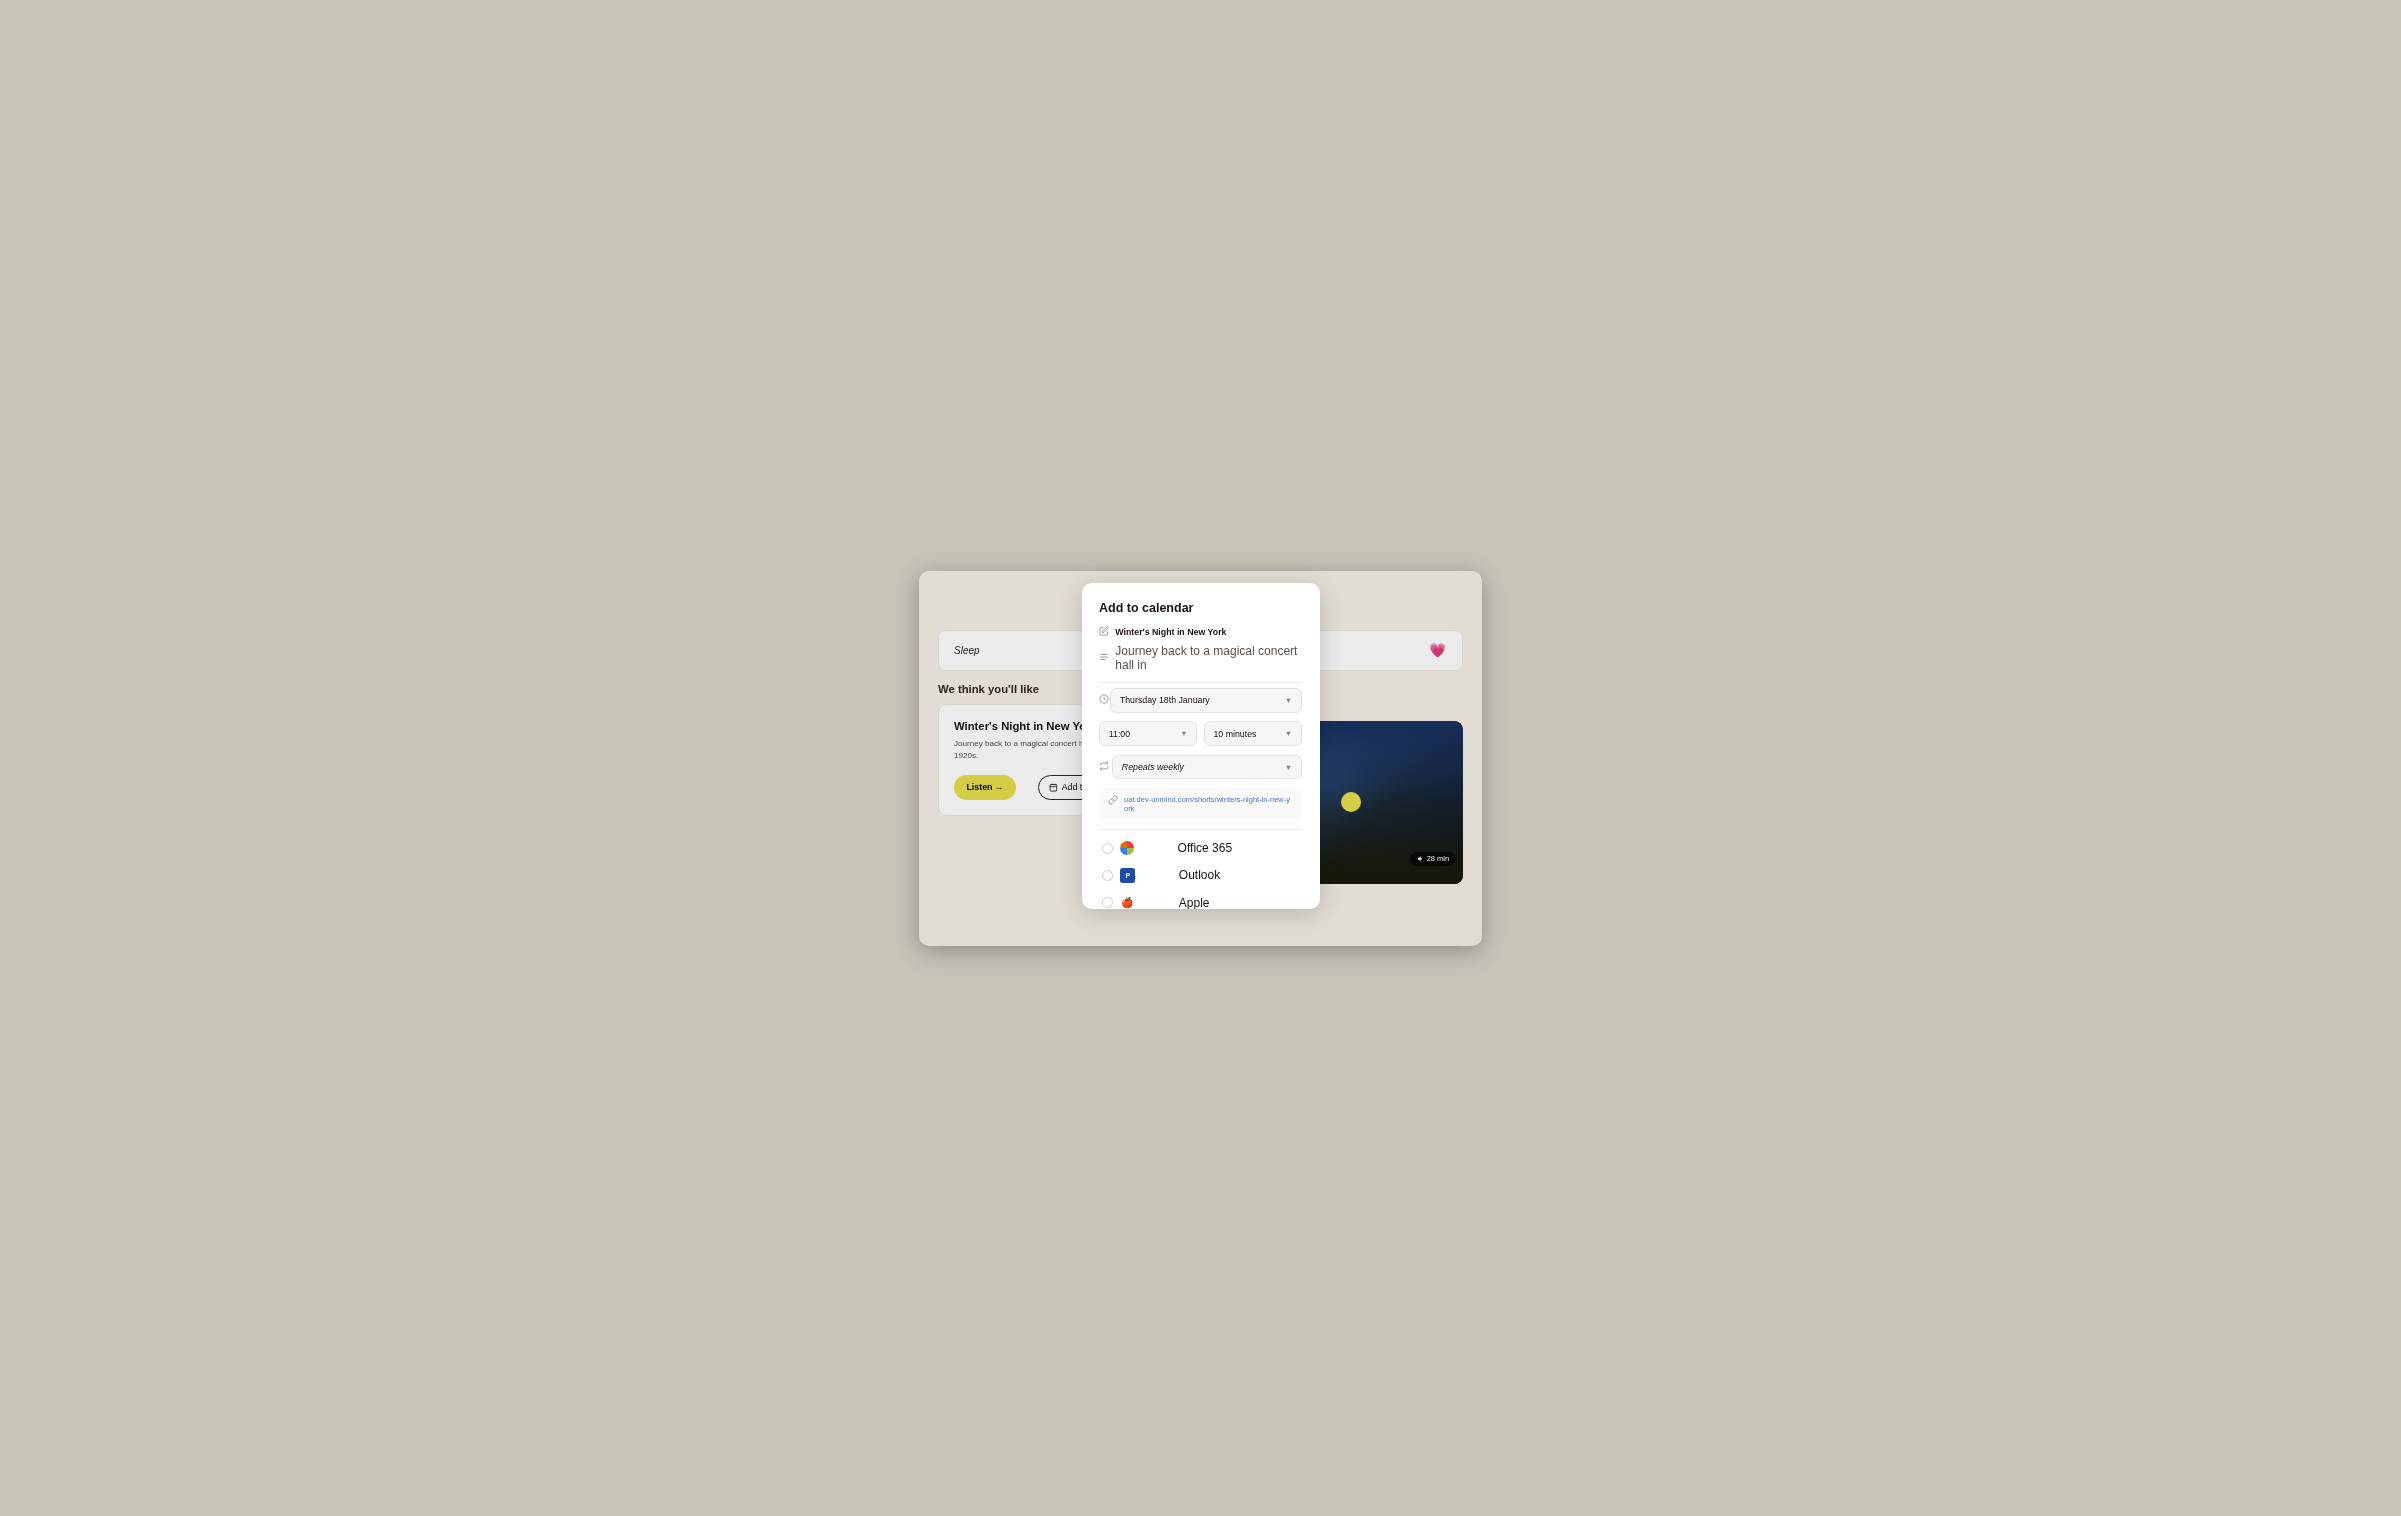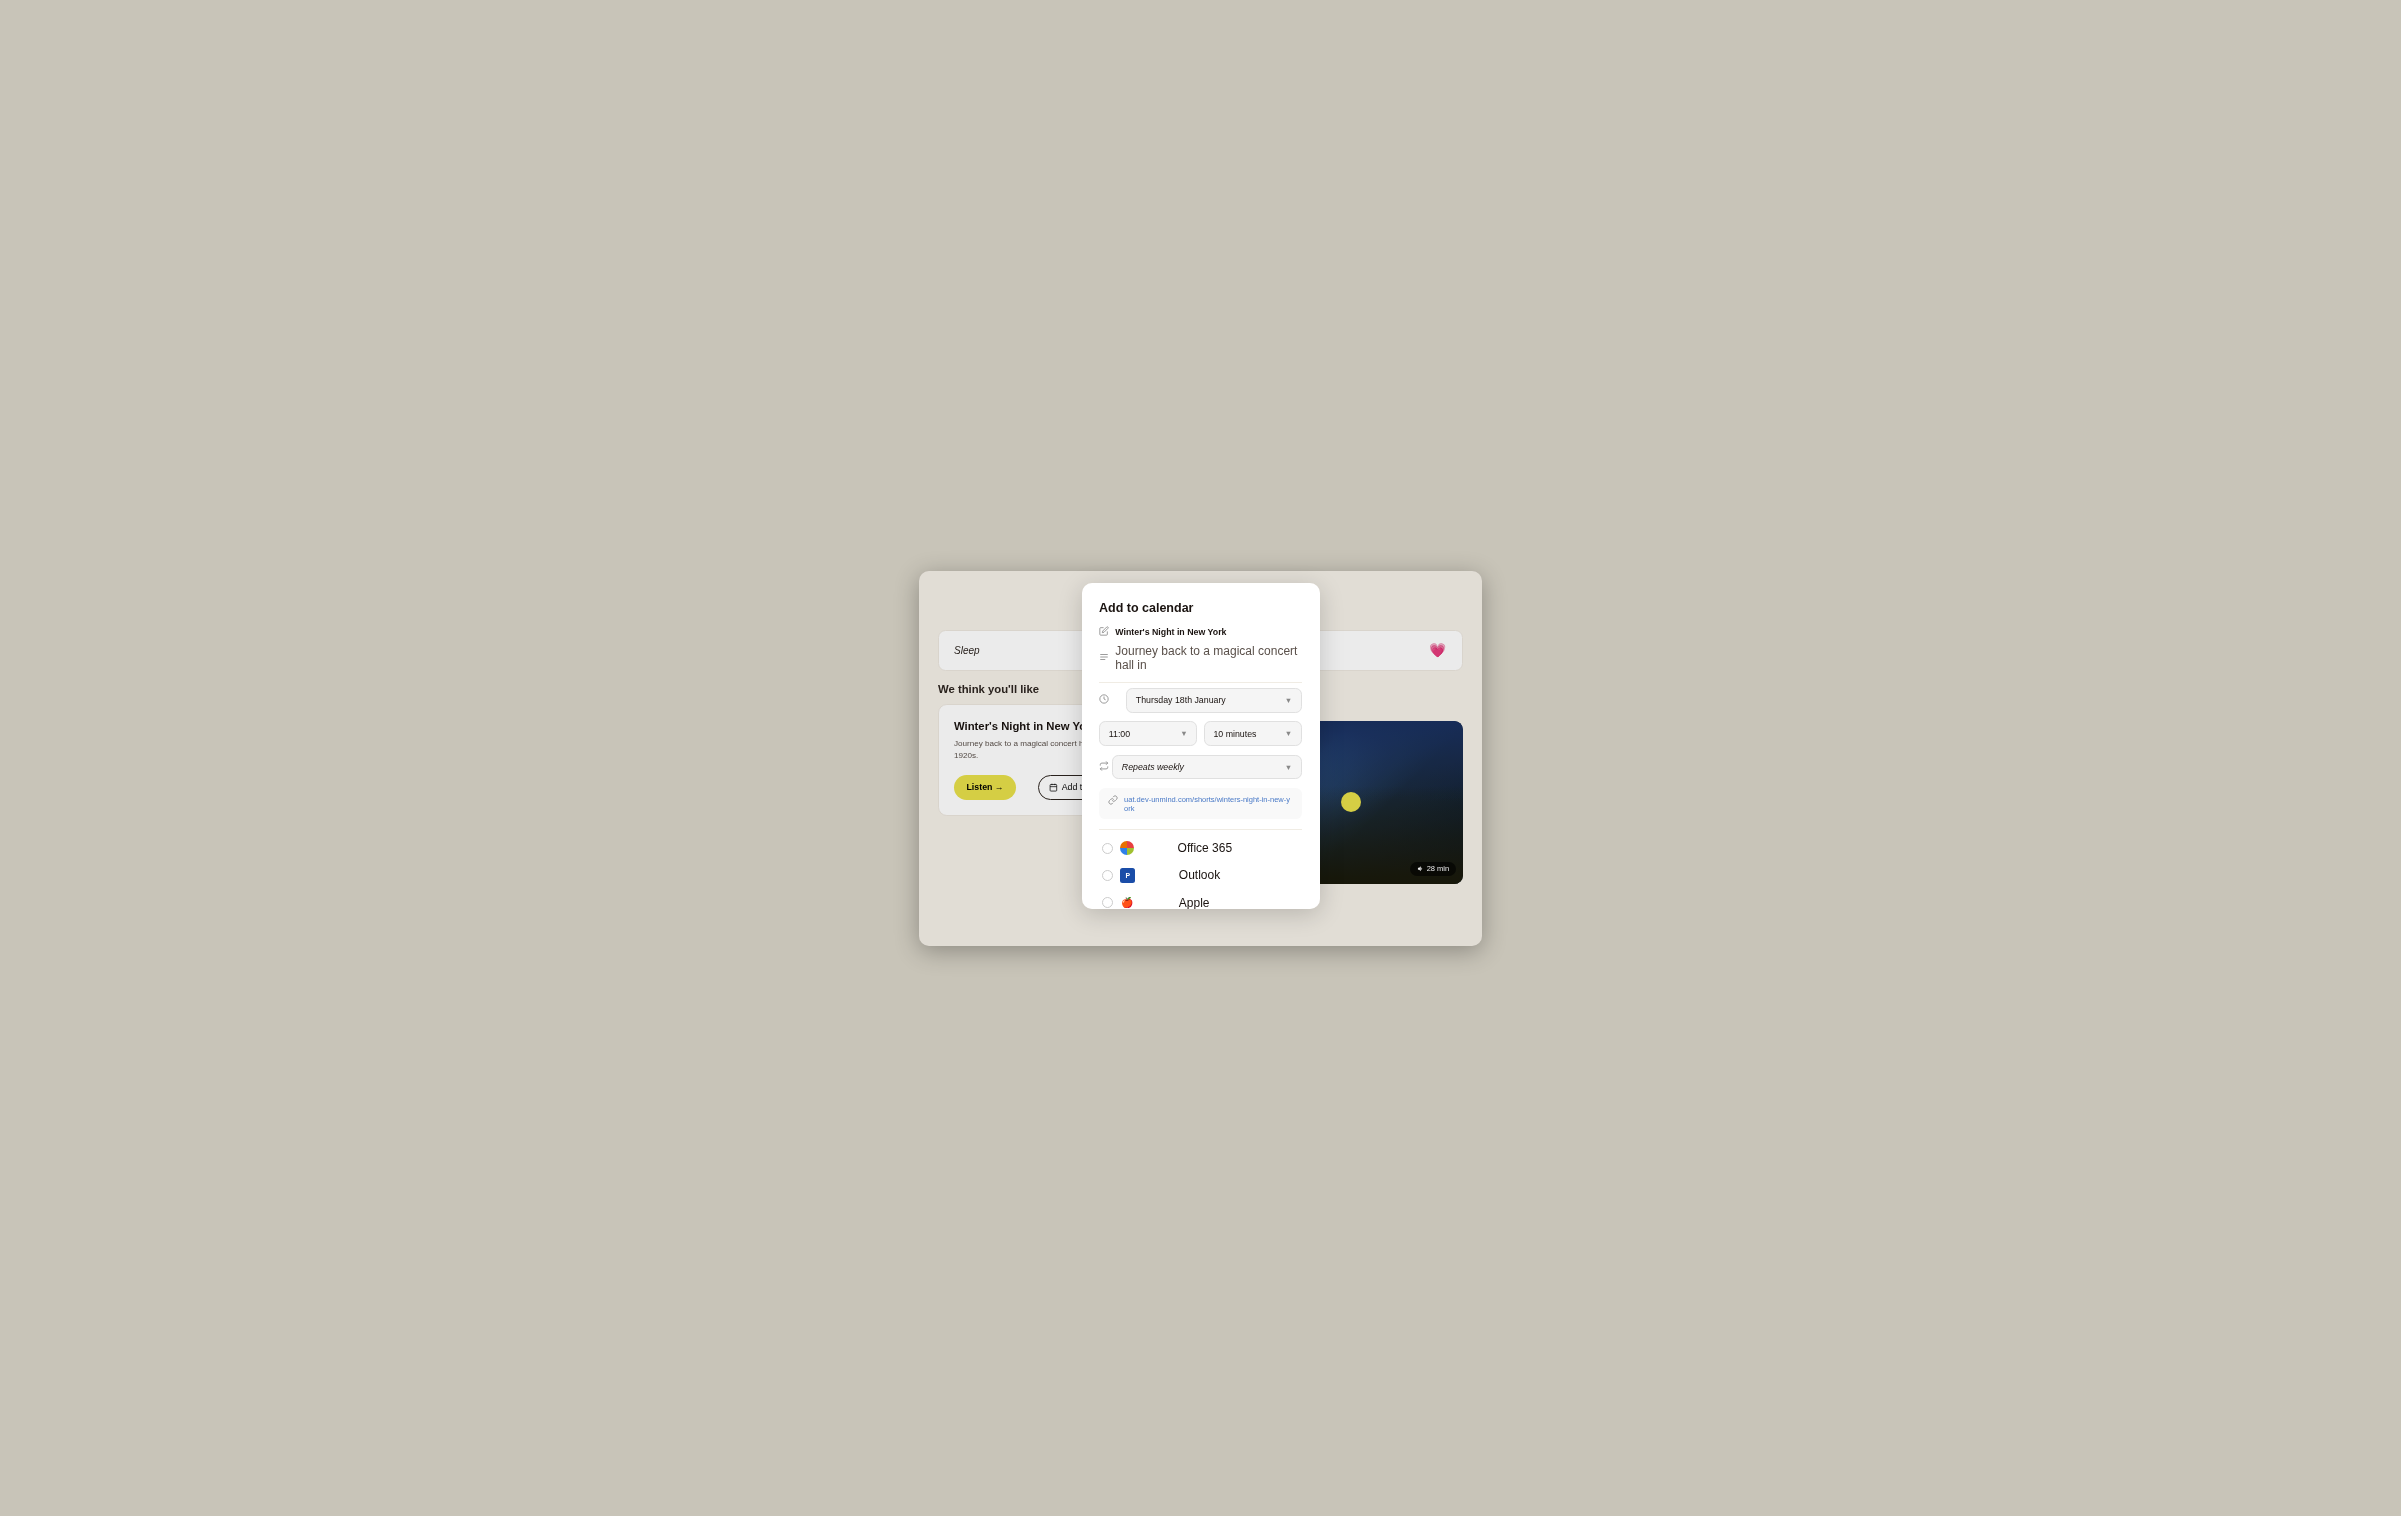--- a/index.html
+++ b/index.html
@@ -147,21 +147,21 @@
       background: linear-gradient(to top, #1a1a0a 0%, transparent 100%);
     }
     .image-buildings {
       position: absolute;
       top: 0; left: 0; right: 0;
       height: 50%;
       background: linear-gradient(to bottom, #1a3060 0%, transparent 100%);
     }
     .duration-badge {
       position: absolute;
-      bottom: 8px;
+      bottom: 18px;
       right: 7.5px;
       background: rgba(0,0,0,0.6);
       color: #fff;
       border-radius: 12.5px;
       padding: 2.5px 6.3px;
       font-size: 7.5px;
       display: flex;
       align-items: center;
       gap: 2.5px;
     }
@@ -227,21 +227,21 @@
     .modal-icon {
       color: #888;
       flex-shrink: 0;
       font-size: 10px;
     }
 
     
     .modal-date-select {
       display: flex;
       align-items: center;
-      gap: 17px;
+      gap: 1px;
       margin-bottom: 8.8px;
       text-align: right;
     }
     .select-box {
       background: #f5f5f5;
       border: 0.6px solid #e0e0e0;
       border-radius: 6.3px;
       padding: 6.3px 8.8px;
       font-size: 8.8px;
       color: #1a1310;

